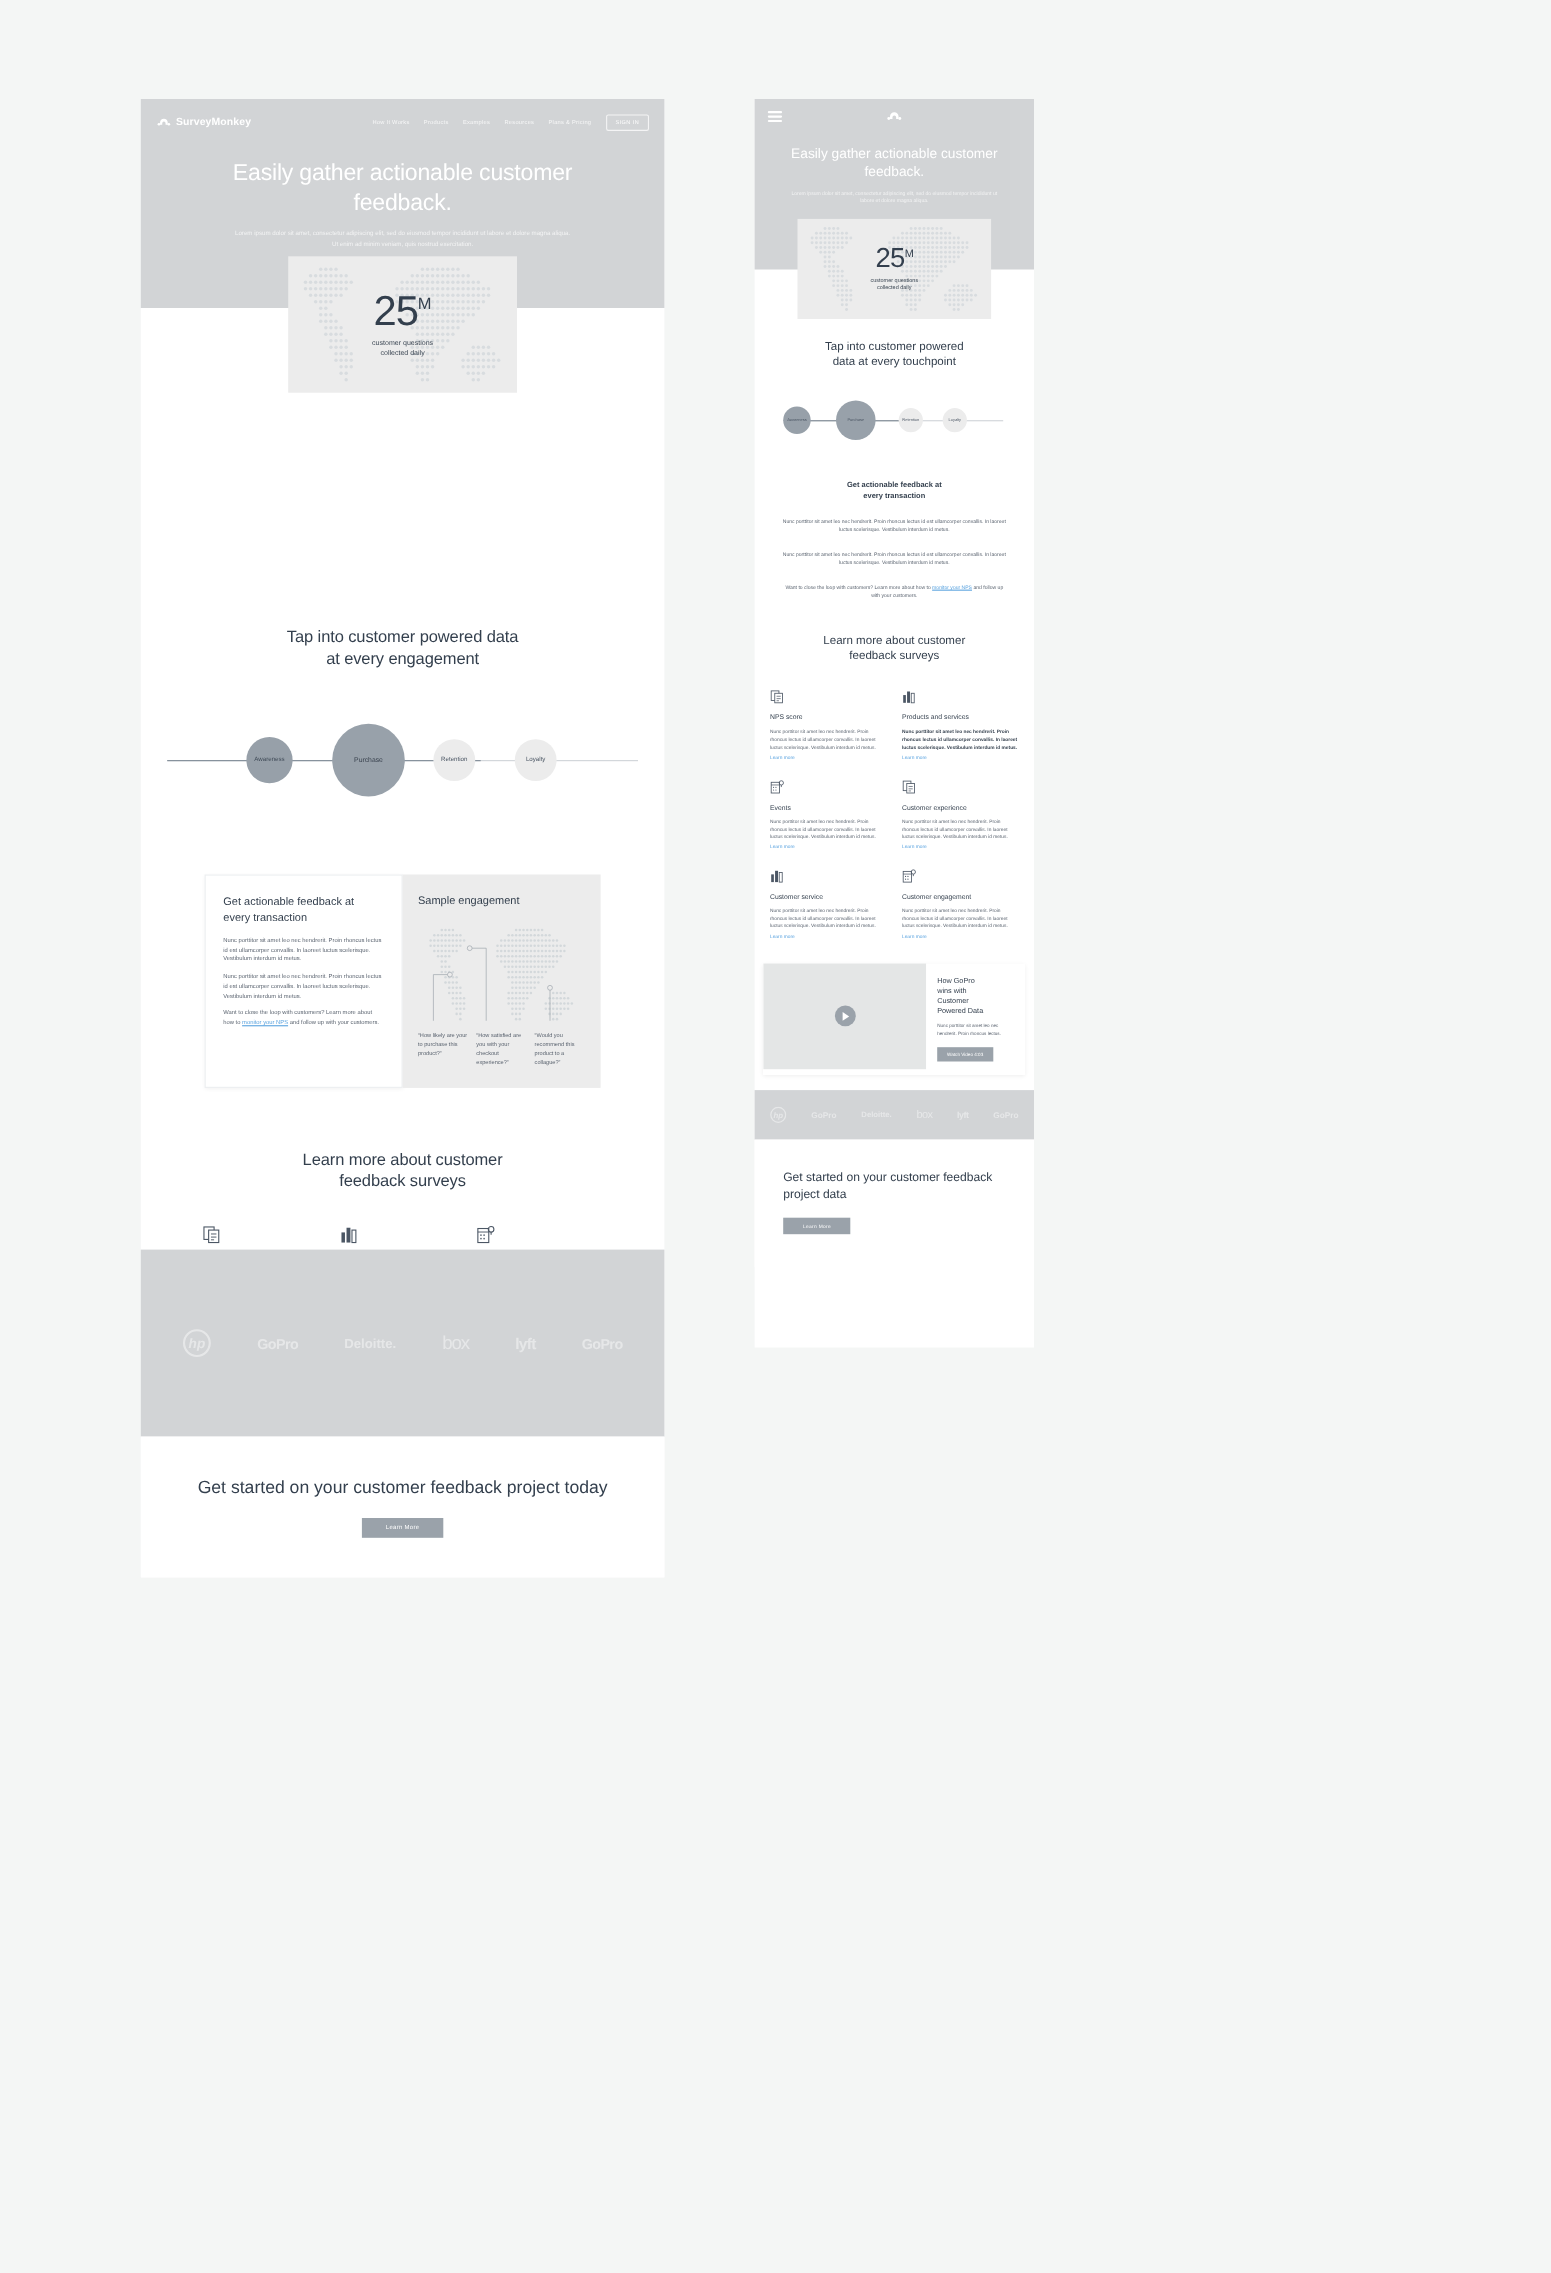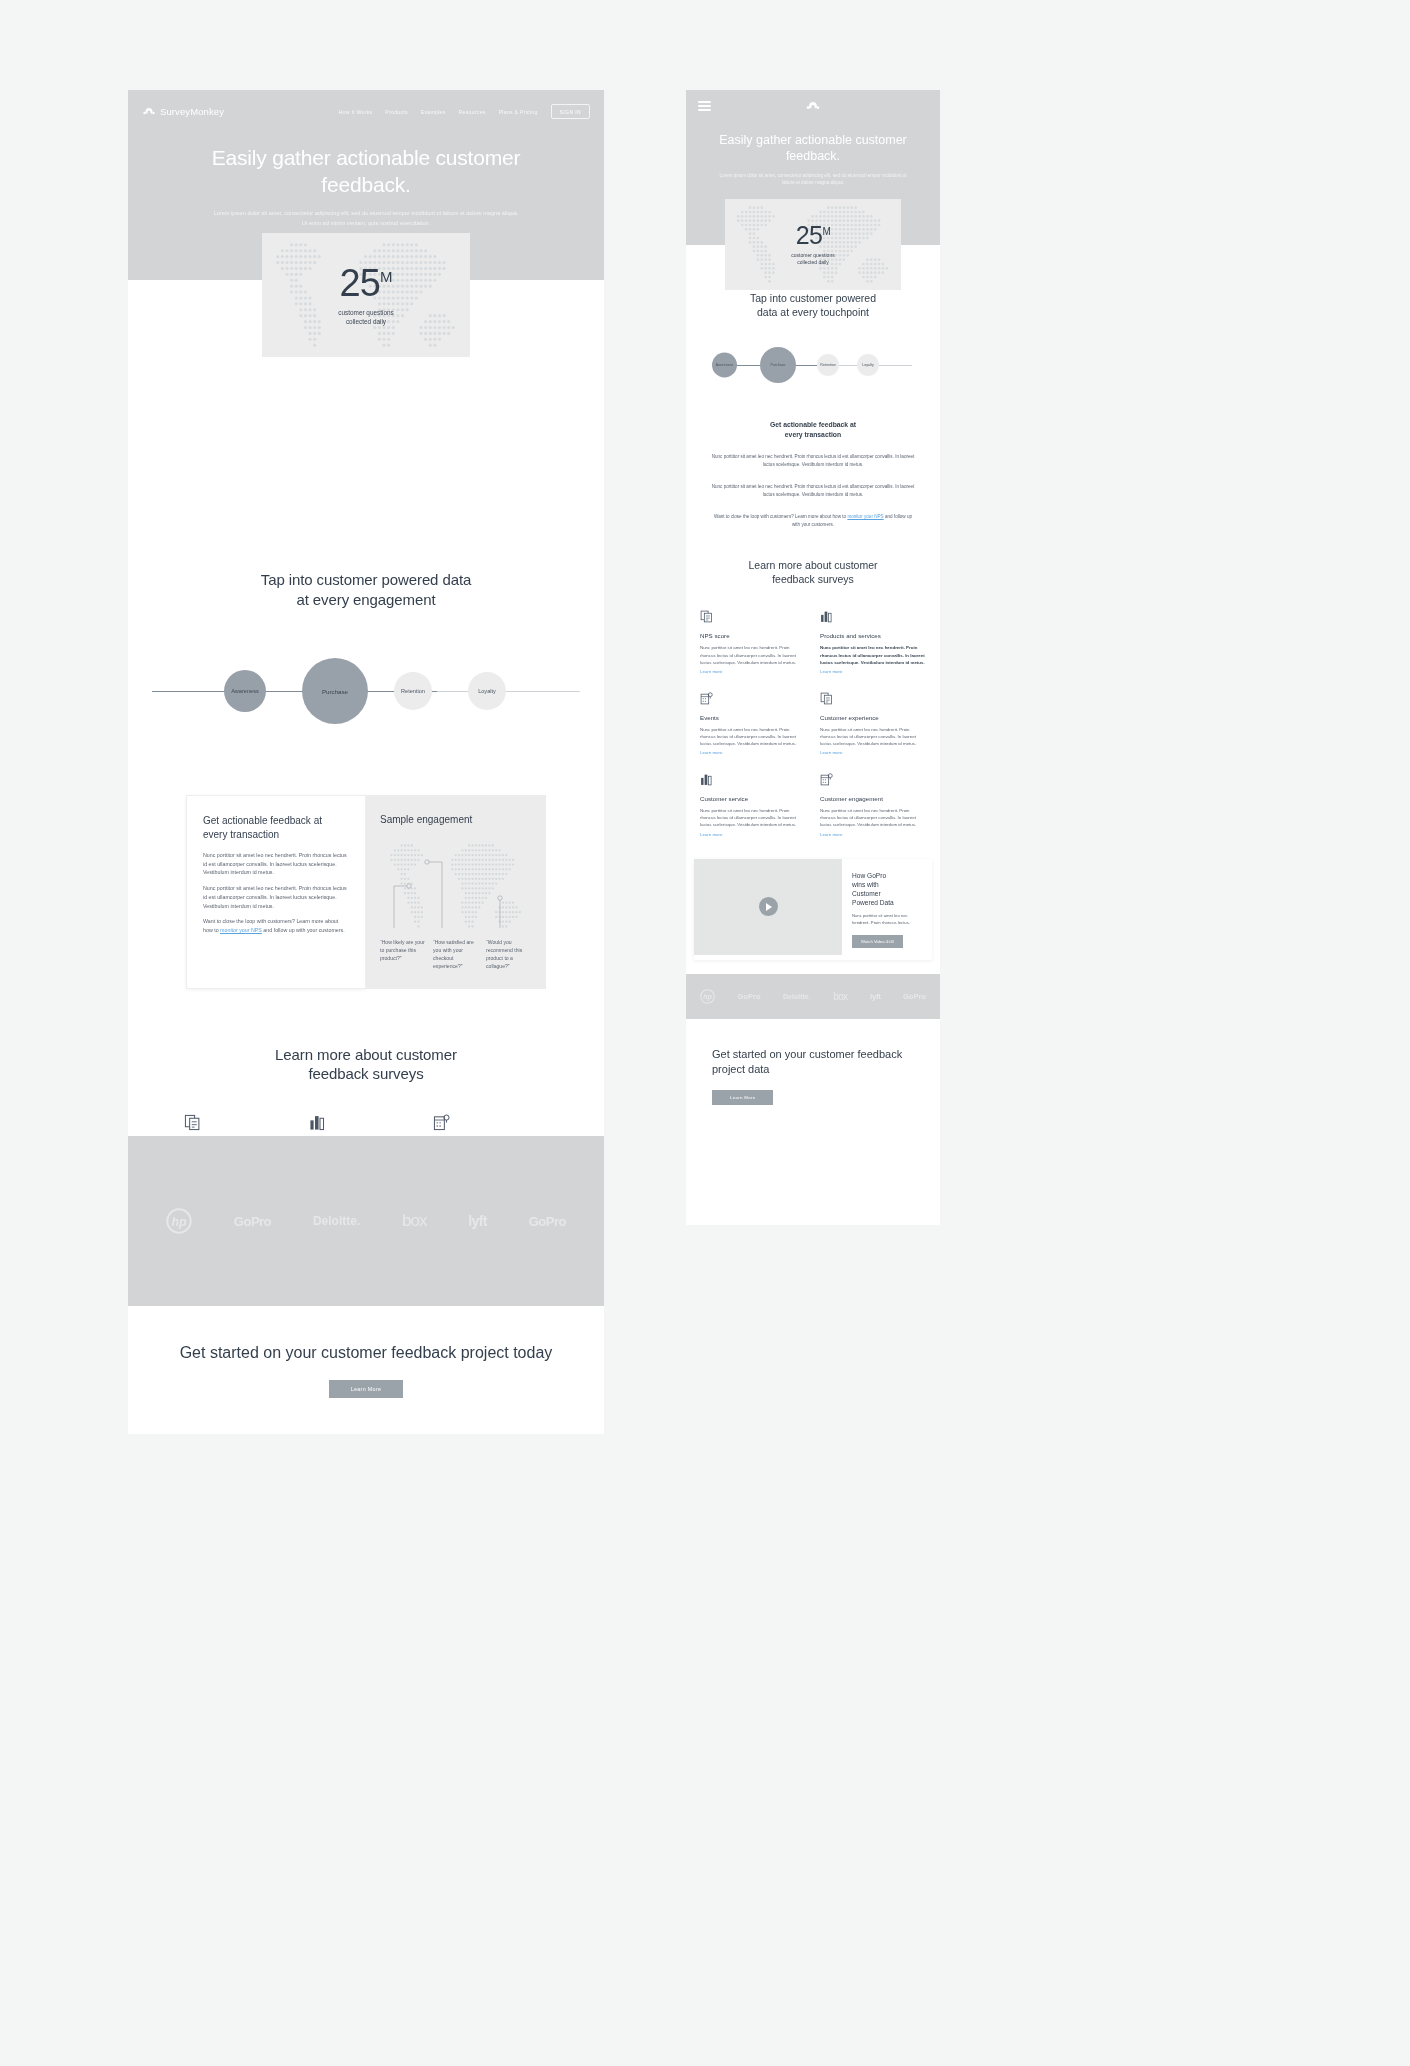--- a/index.html
+++ b/index.html
@@ -24,21 +24,21 @@
     height:190px;
     position:relative;
   }
   .dk-nav {
     display:flex; align-items:center;
     padding:14px 14px 0 14px;
   }
   .dk-logo { display:flex; align-items:center; gap:4px; }
   .monkey { width:14px; height:9px; display:block; }
   .dk-logo-text {
-    color:#ffffff; font-size:9.5px; letter-spacing:.1px; font-weight:400;
+    color:#ffffff; font-size:9.5px; letter-spacing:.1px; font-weight:700;
   }
   .dk-nav-links {
     margin-left:auto; display:flex; align-items:center; gap:13px;
   }
   .dk-nav-links a {
     color:#ffffff; opacity:.82; font-size:5.2px; text-decoration:none;
     letter-spacing:.25px; white-space:nowrap;
   }
   .dk-signin {
     border:1px solid rgba(255,255,255,.75);
@@ -1382,21 +1382,21 @@
         </svg>
       <div style="position:relative;text-align:center">
         <div class="mb-big"><span>25</span><sup>M</sup></div>
         <div class="mb-cap">
           <div>customer questions</div>
           <div>collected daily</div>
         </div>
       </div>
     </div>
 
-    <div style="margin-top:47px">
+    <div style="margin-top:64px">
       <h2 class="mb-sec-title">
         <span>Tap into customer powered</span><br>
         <span>data at every touchpoint</span>
       </h2>
       <div class="mb-circles">
         <div class="mb-line"></div>
         <div class="mb-line dark"></div>
         <div class="mb-circ m-aware">
             <span>Awareness</span>
           </div>

